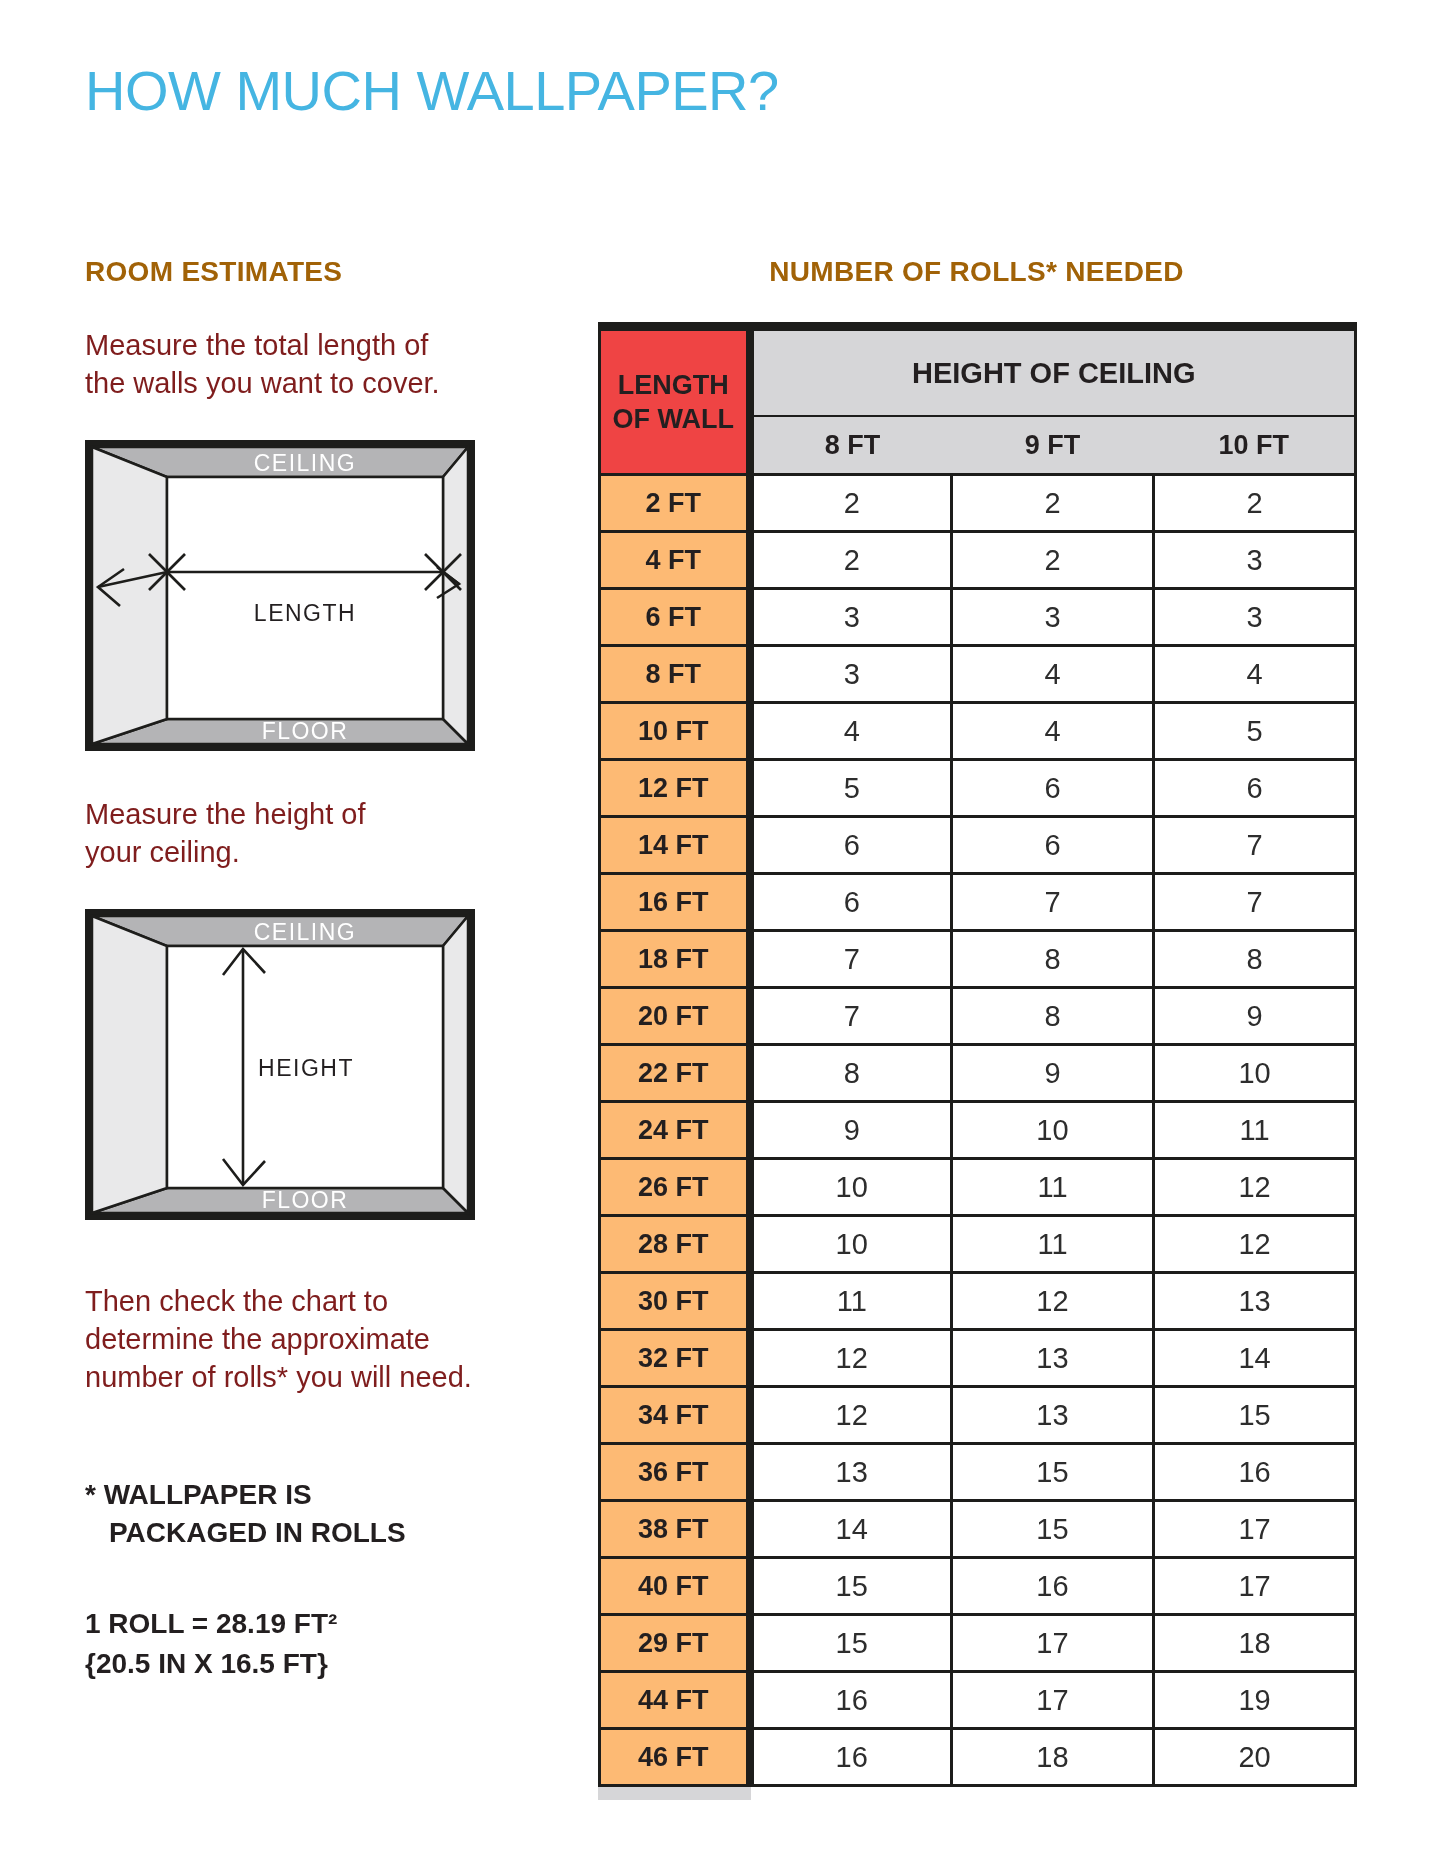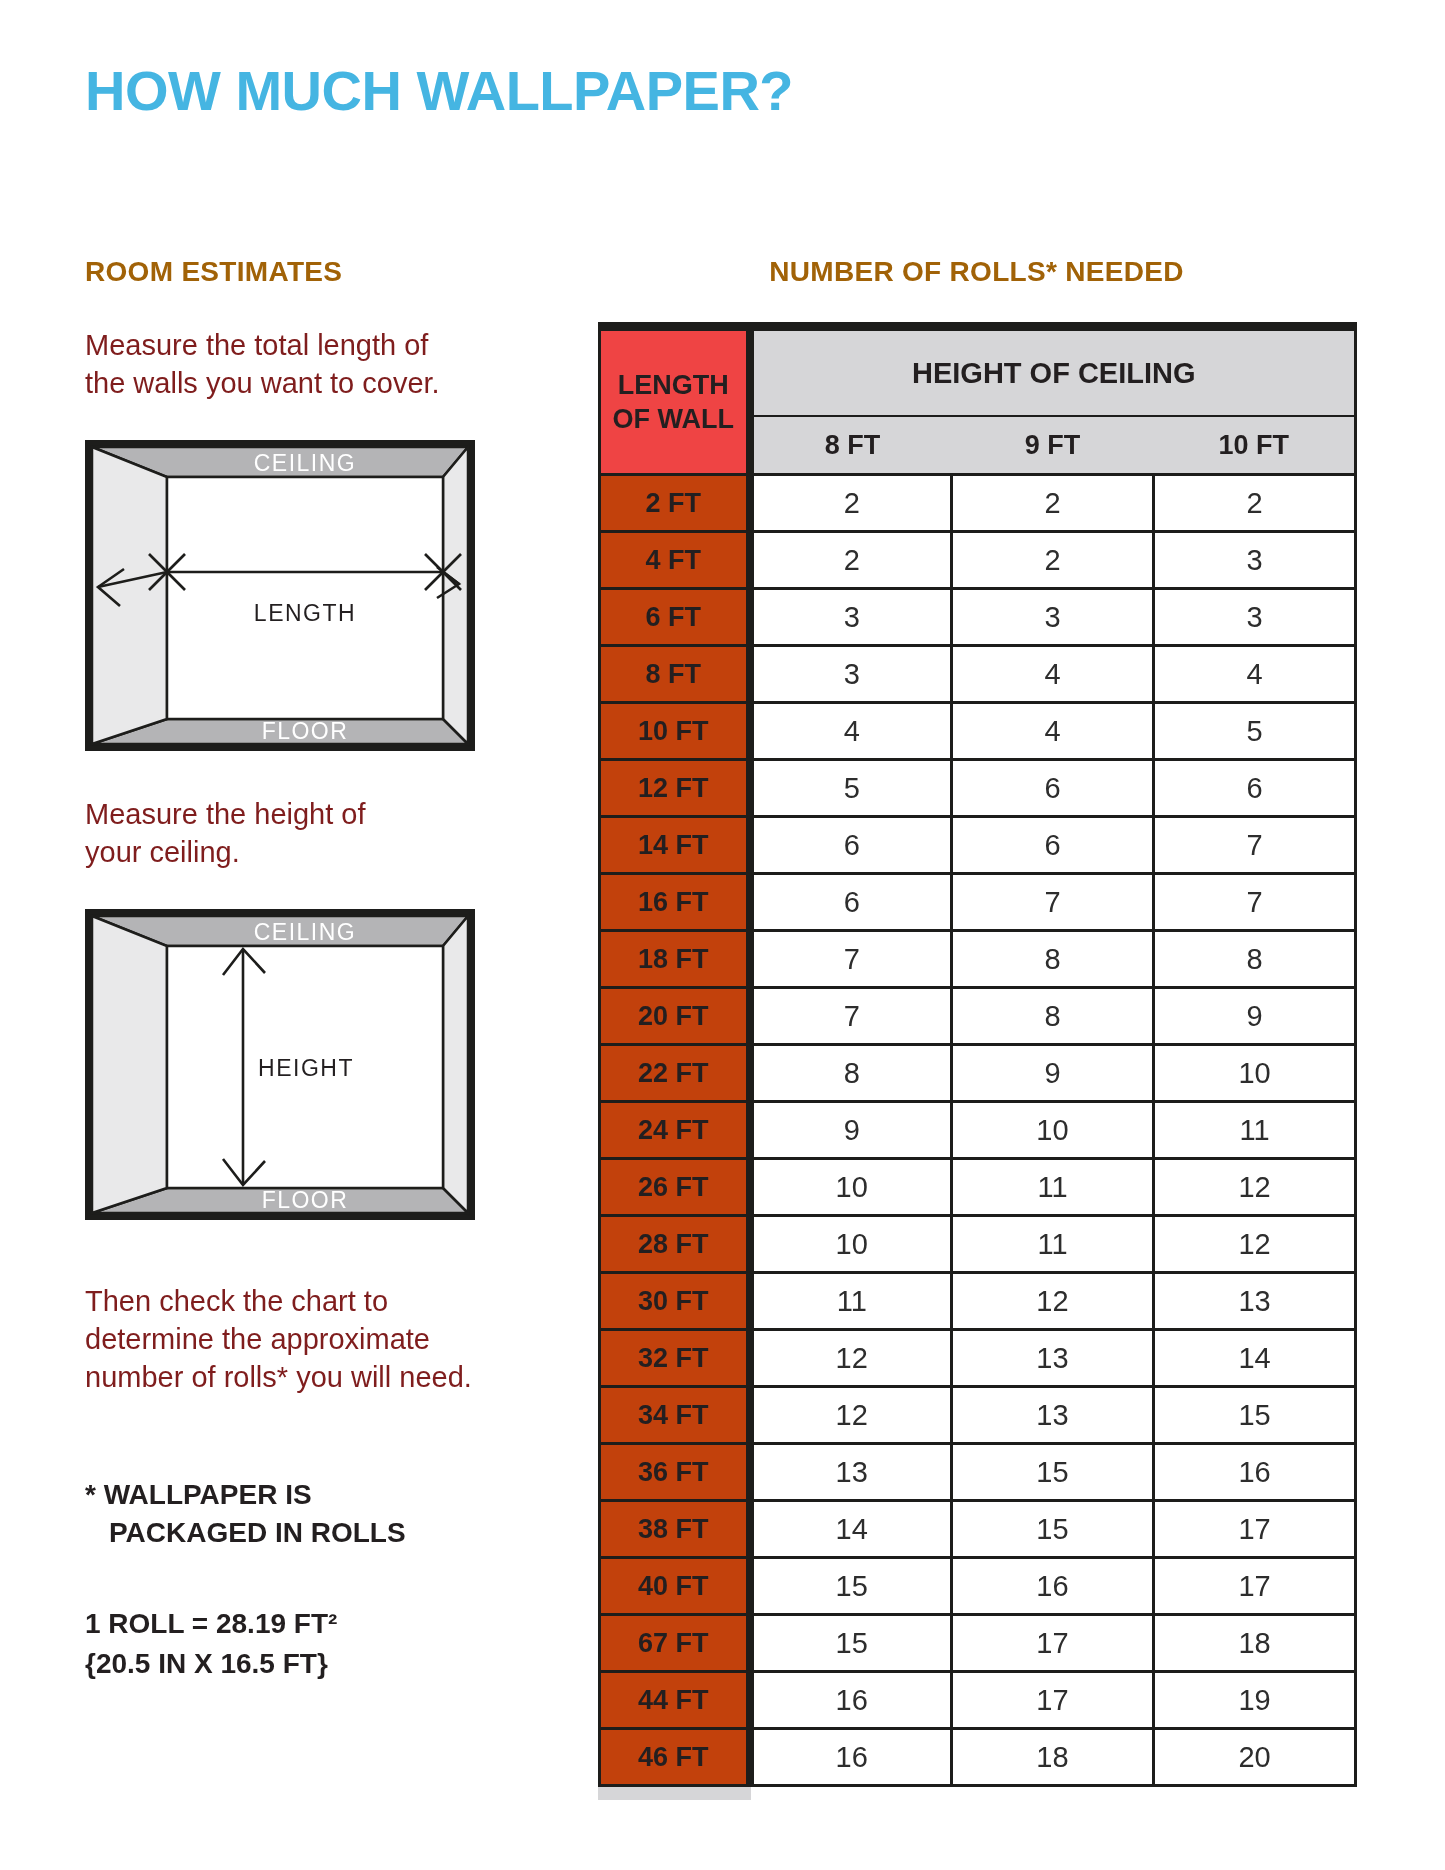--- a/index.html
+++ b/index.html
@@ -2,21 +2,21 @@
 <html><head>
 <meta charset="utf-8">
 <style>
   html,body{margin:0;padding:0;background:#ffffff;}
   body{
     width:1445px;height:1870px;position:relative;overflow:hidden;
     font-family:"Liberation Sans", sans-serif;color:#231f20;
   }
   .page-title{
     position:absolute;left:85px;top:58px;margin:0;
-    font-size:56px;font-weight:700;letter-spacing:-0.5px;color:#45b5e2;
+    font-size:56px;font-weight:400;letter-spacing:-0.5px;color:#45b5e2;
   }
   .left-col{position:absolute;left:85px;top:256px;width:400px;}
   .right-col{position:absolute;left:598px;top:256px;width:757px;}
   .section-heading{
     margin:0;font-size:28px;font-weight:800;letter-spacing:0.3px;color:#a16207;
   }
   .right-col .section-heading{text-align:center;}
   .body-text{margin:0;font-size:29px;line-height:38px;color:#7f1d1d;}
   .body-text span{display:block;}
   .p-length{margin-top:38px;}
@@ -42,21 +42,21 @@
   }
   .group-head{
     background:#d6d6d8;font-size:29px;font-weight:800;height:84px;
     border-bottom:2px solid #1d1d1b;
   }
   .sub-head{
     background:#d6d6d8;font-size:27px;font-weight:800;height:56px;
     border-top:2px solid #1d1d1b;border-bottom:3px solid #1d1d1b;
   }
   td.label-cell{
-    background:#c2410c;font-size:27px;font-weight:800;height:54px;
+    background:#fdba74;font-size:27px;font-weight:800;height:54px;
     border-top:3px solid #1d1d1b;border-bottom:3px solid #1d1d1b;
     border-right:8px solid #1d1d1b;
   }
   td.data-cell{
     background:#ffffff;font-size:29px;font-weight:400;color:#2d2d2d;height:54px;
     border:3px solid #1d1d1b;
   }
   .table-stub{width:153px;height:13px;background:#d6d6d8;}
   svg text{font-family:"Liberation Sans", sans-serif;}
 </style>
@@ -271,21 +271,21 @@
           <td class="data-cell">15</td>
           <td class="data-cell">17</td>
         </tr>
         <tr>
           <td class="label-cell">40 FT</td>
           <td class="data-cell">15</td>
           <td class="data-cell">16</td>
           <td class="data-cell">17</td>
         </tr>
         <tr>
-          <td class="label-cell">67 FT</td>
+          <td class="label-cell">29 FT</td>
           <td class="data-cell">15</td>
           <td class="data-cell">17</td>
           <td class="data-cell">18</td>
         </tr>
         <tr>
           <td class="label-cell">44 FT</td>
           <td class="data-cell">16</td>
           <td class="data-cell">17</td>
           <td class="data-cell">19</td>
         </tr>

